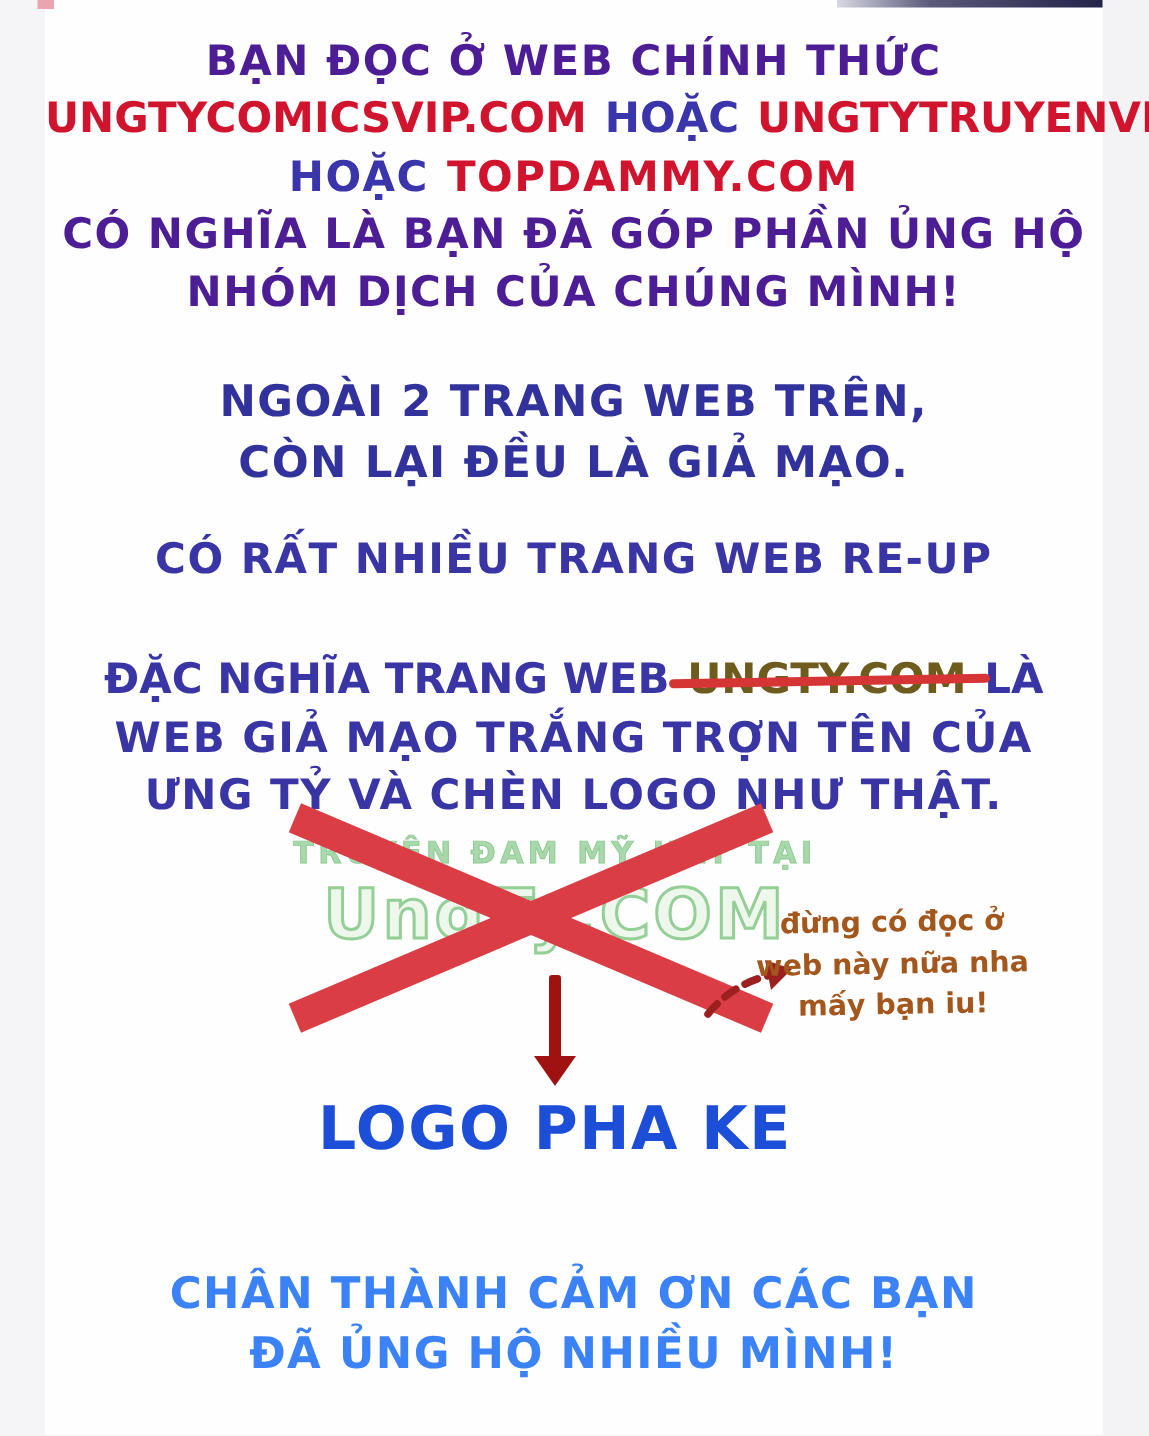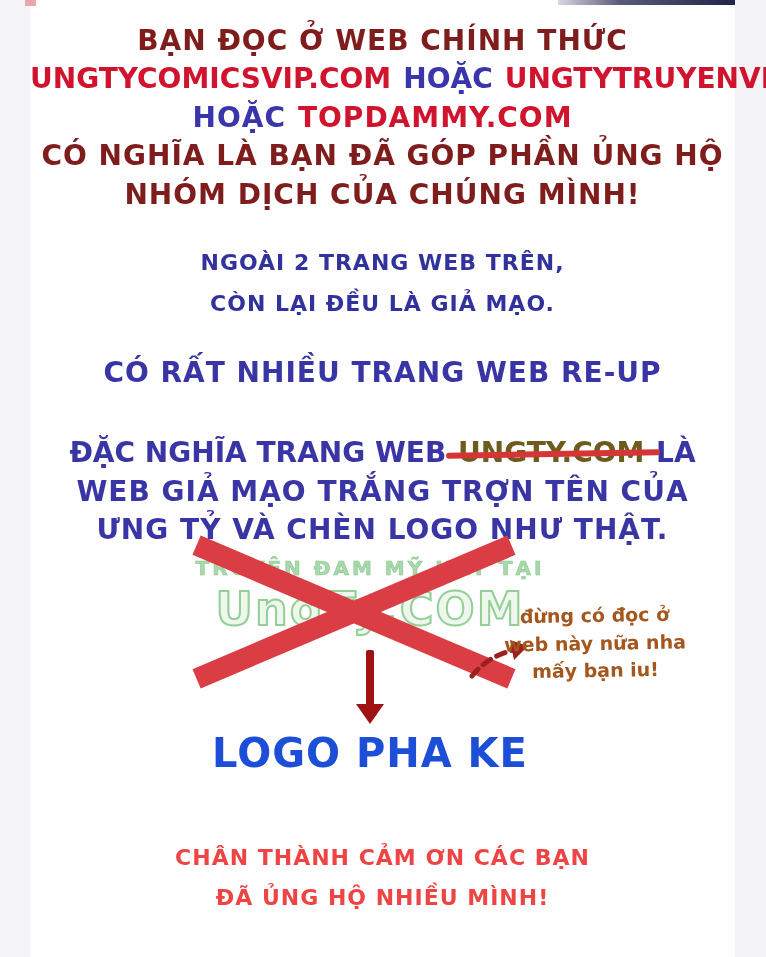--- a/index.html
+++ b/index.html
@@ -14,26 +14,26 @@
   .edge{position:absolute;top:0;height:100%;}
   .edge-left{left:0;width:30px;background:#f5f5f7;}
   .edge-right{right:0;width:31px;background:#f3f3f5;}
   .artifact-pink{position:absolute;left:25px;top:0;width:11px;height:6px;background:#eba6ad;}
   .artifact-navy{position:absolute;left:558px;top:0;width:177px;height:5px;
     background:linear-gradient(to right,#d8d8e4,#5a5a7a 35%,#23234a);}
   .tline{
     position:absolute;left:30px;width:705px;
     text-align:center;letter-spacing:1px;white-space:nowrap;
   }
-  .c-blue{color:#7f1d1d;}
+  .c-blue{color:#4c1d95;}
   .c-navy{color:#32329d;}
   .c-body{color:#3a35a5;}
-  .c-violet{color:#ef4444;}
+  .c-violet{color:#3b82f6;}
   .fs28{font-size:28px;}
-  .fs29{font-size:22px;}
+  .fs29{font-size:29px;}
   .url{color:#d0142e;}
   .orword{color:#3a35ab;}
   .sp{display:inline-block;width:12px;}
   .strike{
     position:relative;color:#6e5c1e;display:inline-block;padding:0 2px;
   }
   .strike::after{
     content:"";position:absolute;left:-10px;right:-14px;top:46%;height:6px;
     background:#d63535;border-radius:3px;transform:rotate(-1deg);
   }

